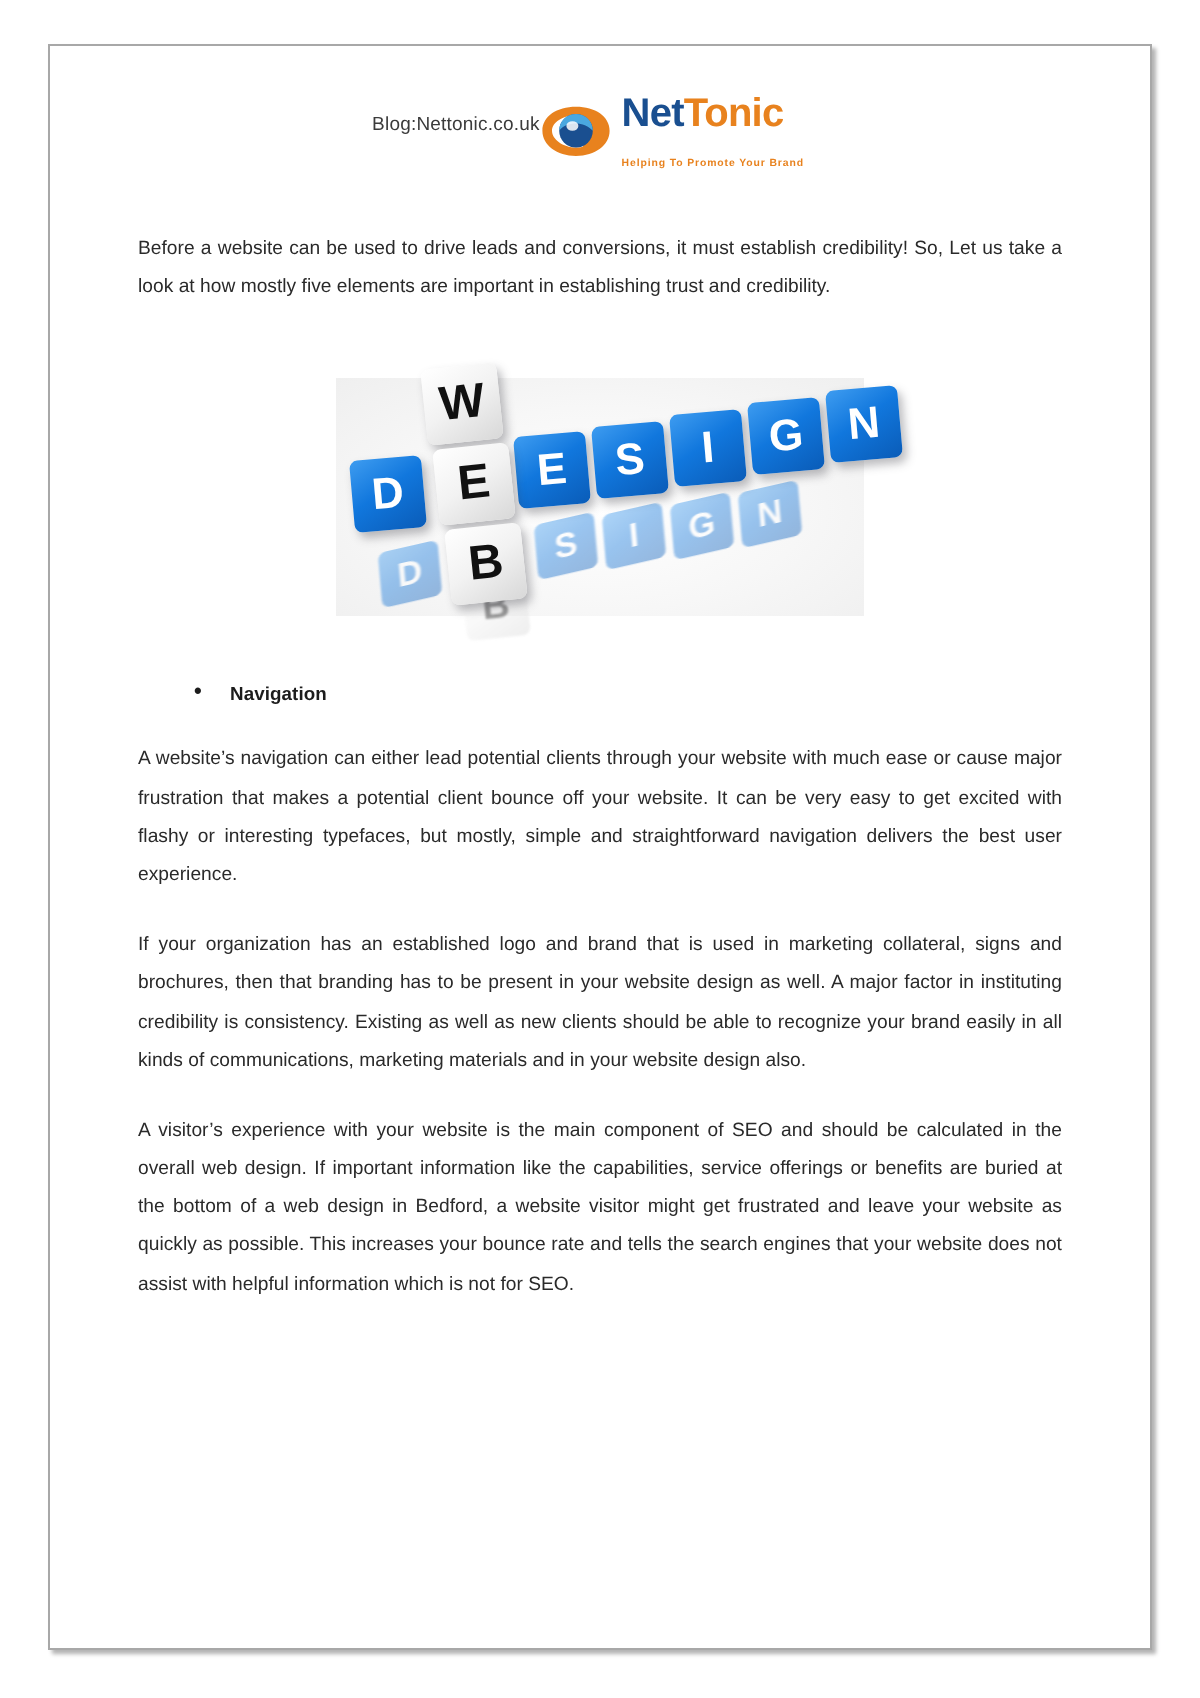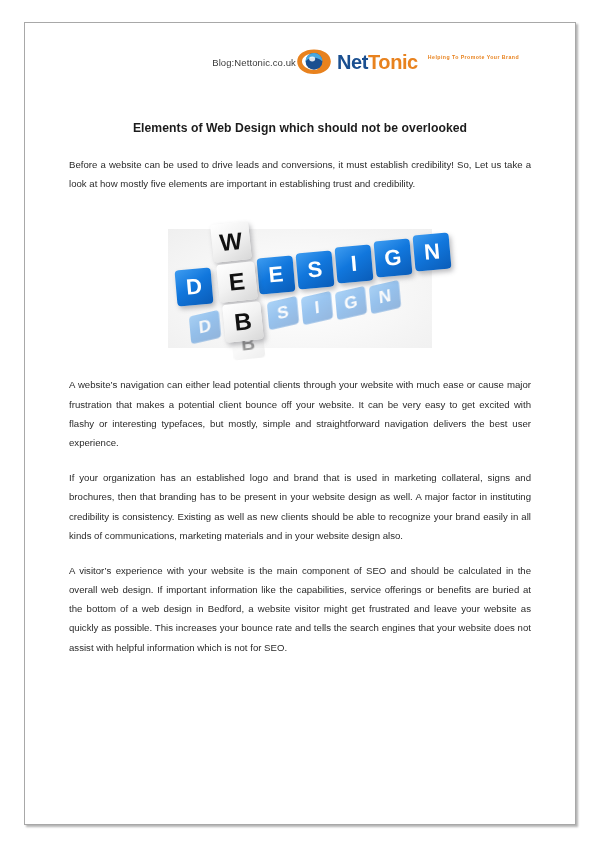--- a/index.html
+++ b/index.html
@@ -27,21 +27,21 @@
   #page-inner {
     position: absolute;
     left: 0; top: 0; right: 0; bottom: 0;
     padding: 20px 44px 20px 44px;
   }
 
   
   .doc-header {
     display: flex;
     align-items: flex-start;
-    justify-content: flex-end;
+    justify-content: center;
     height: 52px;
   }
   .blog-url {
     font-size: 9.5px;
     color: #3b3b3b;
     letter-spacing: 0.1px;
     padding-top: 14px;
     white-space: nowrap;
   }
   .logo-wrap {
@@ -51,20 +51,21 @@
     padding-top: 4px;
     padding-right: 12px;
   }
   .logo-mark {
     width: 36px;
     height: 30px;
     flex: none;
   }
   .logo-text-block {
     display: flex;
+    flex-direction: column;
     line-height: 1;
     gap: 10px;
   }
   .logo-wordmark {
     font-size: 20px;
     font-weight: bold;
     letter-spacing: -0.4px;
     white-space: nowrap;
   }
   .logo-net { color: #1a4f90; }
@@ -184,21 +185,20 @@
           <path d="M16 24 C16 16 22 10 30 10 C38 10 44 16 44 24 C40 20 35 18 30 18 C24 18 19 20 16 24 Z" fill="#4aa8e0"></path>
           <ellipse cx="27" cy="20" rx="5" ry="4" fill="#ffffff" opacity="0.85"></ellipse>
         </svg>
         <div class="logo-text-block">
           <div class="logo-wordmark"><span class="logo-net">Net</span><span class="logo-tonic">Tonic</span></div>
           <div class="logo-tagline">Helping To Promote Your Brand</div>
         </div>
       </div>
     </div>
 
-    <h1 class="doc-title">Elements of Web Design which should not be overlooked</h1>
 
     <p class="para">Before a website can be used to drive leads and conversions, it must establish credibility! So, Let us take a look at how mostly five elements are important in establishing trust and credibility.</p>
 
     <div class="hero-figure">
       <div class="hero-stage">
         <div class="hero-glow"></div>
 
         <div class="cube blue ghost" style="left:40px; top:102px; width:30px; height:28px; font-size:17px; transform:skewY(-8deg) rotate(-5deg);">D</div>
         <div class="cube blue ghost" style="left:118px; top:88px; width:30px; height:28px; font-size:17px; transform:skewY(-8deg) rotate(-5deg);">S</div>
         <div class="cube blue ghost" style="left:152px; top:83px; width:30px; height:28px; font-size:17px; transform:skewY(-8deg) rotate(-5deg);">I</div>
@@ -212,20 +212,23 @@
         <div class="cube blue" style="left:186px; top:35px; width:36px; height:36px; font-size:22px; transform:rotate(-5deg);">I</div>
         <div class="cube blue" style="left:225px; top:29px; width:36px; height:36px; font-size:22px; transform:rotate(-5deg);">G</div>
         <div class="cube blue" style="left:264px; top:23px; width:36px; height:36px; font-size:22px; transform:rotate(-5deg);">N</div>
 
         <div class="cube white" style="left:62px; top:12px; width:38px; height:38px; font-size:24px; transform:rotate(-6deg);">W</div>
         <div class="cube white" style="left:68px; top:52px; width:38px; height:38px; font-size:24px; transform:rotate(-6deg);">E</div>
         <div class="cube white" style="left:74px; top:92px; width:38px; height:38px; font-size:24px; transform:rotate(-6deg);">B</div>
       </div>
     </div>
 
+    <ul class="bullets">
+      <li>Navigation</li>
+    </ul>
     <p class="para tight">A website’s navigation can either lead potential clients through your website with much ease or cause major frustration that makes a potential client bounce off your website. It can be very easy to get excited with flashy or interesting typefaces, but mostly, simple and straightforward navigation delivers the best user experience.</p>
 
     <p class="para tight">If your organization has an established logo and brand that is used in marketing collateral, signs and brochures, then that branding has to be present in your website design as well. A major factor in instituting credibility is consistency. Existing as well as new clients should be able to recognize your brand easily in all kinds of communications, marketing materials and in your website design also.</p>
 
     <p class="para tight">A visitor’s experience with your website is the main component of SEO and should be calculated in the overall web design. If important information like the capabilities, service offerings or benefits are buried at the bottom of a web design in Bedford, a website visitor might get frustrated and leave your website as quickly as possible. This increases your bounce rate and tells the search engines that your website does not assist with helpful information which is not for SEO.</p>
 
   </div>
 </div>
 
 </body></html>

